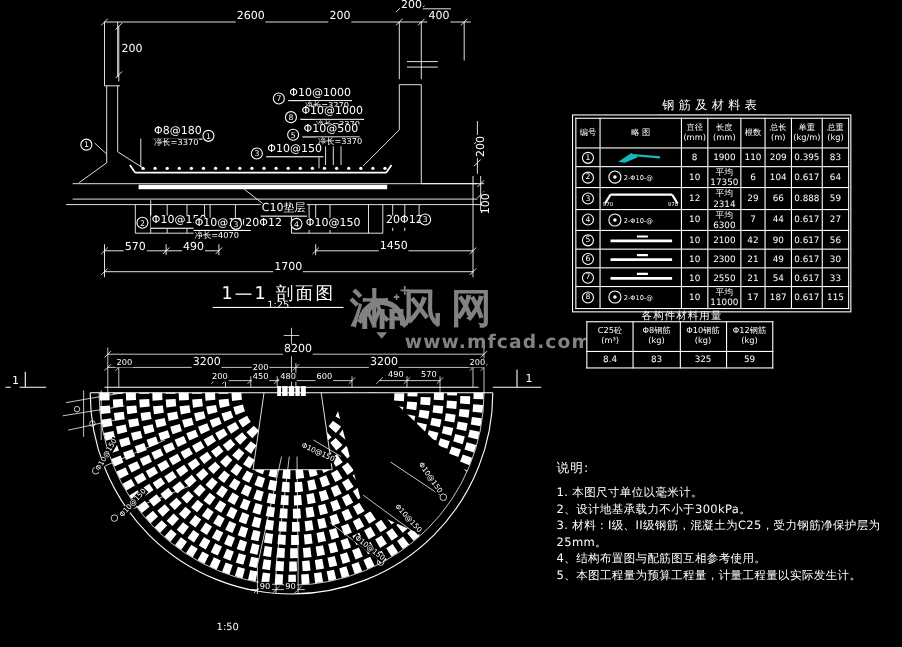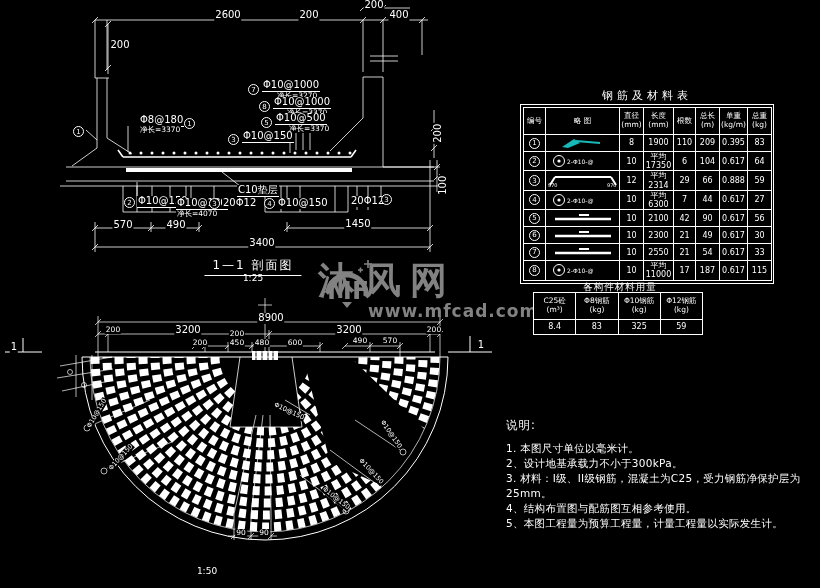--- a/index.html
+++ b/index.html
@@ -8,21 +8,21 @@
   svg{position:absolute;left:0;top:0;z-index:1;}
   .lbl{position:absolute;color:#fff;font-size:10px;line-height:1.05;white-space:nowrap;
        transform:translateX(-50%);background:#000;padding:0 1px;z-index:3;}
   .la{transform:none;}
   .sm{font-size:7.5px;}
   .xs{font-size:6.5px;}
   .u{border-bottom:1px solid #fff;}
   .circ{position:absolute;width:11px;height:11px;border:1px solid #fff;border-radius:50%;
         color:#fff;font-size:7px;display:flex;align-items:center;justify-content:center;
         background:#000;z-index:3;box-sizing:border-box;}
-  .dwg-title{position:absolute;color:#fff;font-size:12px;letter-spacing:2px;border-bottom:1px solid #fff;
+  .dwg-title{position:absolute;color:#fff;font-size:16px;letter-spacing:2px;border-bottom:1px solid #fff;
         transform:translateX(-50%);padding:0 8px 1px;z-index:3;white-space:nowrap;}
   .dwg-scale{position:absolute;color:#fff;font-size:9px;transform:translateX(-50%);z-index:3;}
   .tbl-title{position:absolute;color:#fff;font-size:11px;letter-spacing:4px;transform:translateX(-50%);
         z-index:4;border-bottom:1px solid #fff;padding:0 4px 1px;white-space:nowrap;}
   .tbl-title2{position:absolute;color:#fff;font-size:9.5px;letter-spacing:1px;transform:translateX(-50%);
         z-index:4;white-space:nowrap;}
   #rebar-wrap{position:absolute;left:520px;top:104px;width:254px;border:1px solid #fff;
         padding:2px;background:#000;z-index:4;box-sizing:border-box;}
   #usage-wrap{position:absolute;left:533px;top:292px;width:170px;background:#000;z-index:4;}
   table{border-collapse:collapse;width:100%;table-layout:fixed;padding-left:33px;}
@@ -203,25 +203,25 @@
   <div class="circ" style="left:209px;top:198px">3</div>
   <div class="lbl la" style="left:222px;top:198px">20Φ12</div>
   <div class="circ" style="left:264px;top:198px">4</div>
   <div class="lbl la" style="left:277px;top:198px">Φ10@150</div>
   <div class="lbl la" style="left:350px;top:196px">20Φ12</div>
   <div class="circ" style="left:381px;top:194px">3</div>
 
   <div class="lbl" style="left:123px;top:220px">570</div>
   <div class="lbl" style="left:176px;top:220px">490</div>
   <div class="lbl" style="left:358px;top:219px">1450</div>
-  <div class="lbl" style="left:262px;top:238px">3400</div>
+  <div class="lbl" style="left:262px;top:238px">1700</div>
   <div class="dwg-title" style="left:253px;top:257px">1—1 剖面图</div>
   <div class="dwg-scale" style="left:253px;top:273px">1:25</div>
 
-  <div class="lbl" style="left:271px;top:313px">8900</div>
+  <div class="lbl" style="left:271px;top:313px">8200</div>
   <div class="lbl sm" style="left:113px;top:326px">200</div>
   <div class="lbl" style="left:188px;top:325px">3200</div>
   <div class="lbl" style="left:349px;top:325px">3200</div>
   <div class="lbl sm" style="left:434px;top:326px">200</div>
   <div class="lbl sm" style="left:237px;top:330px">200</div>
   <div class="lbl sm" style="left:200px;top:339px">200</div>
   <div class="lbl sm" style="left:237px;top:339px">450</div>
   <div class="lbl sm" style="left:262px;top:339px">480</div>
   <div class="lbl sm" style="left:295px;top:339px">600</div>
   <div class="lbl sm" style="left:360px;top:337px">490</div>

